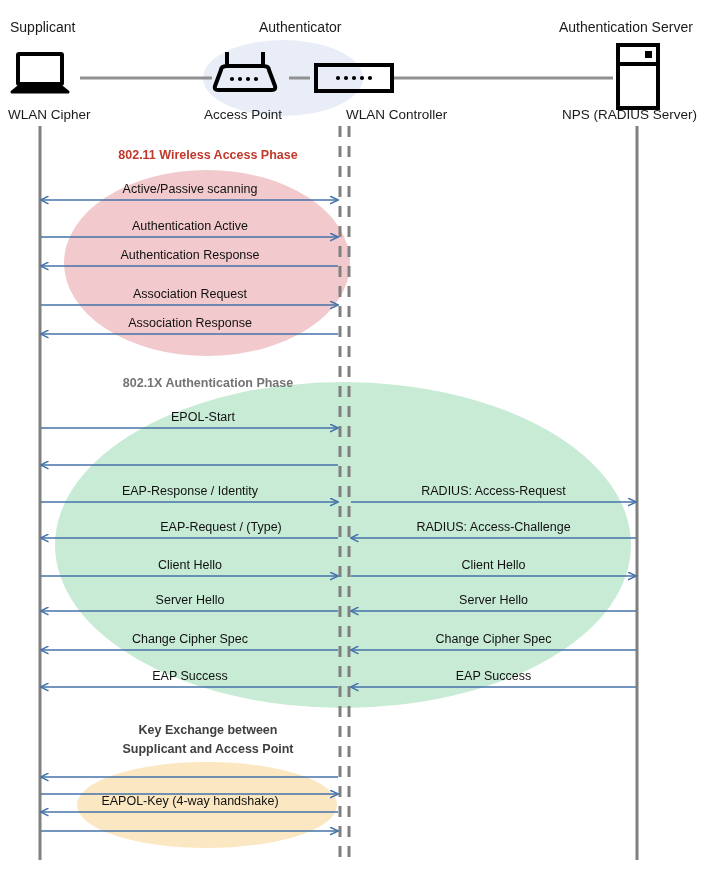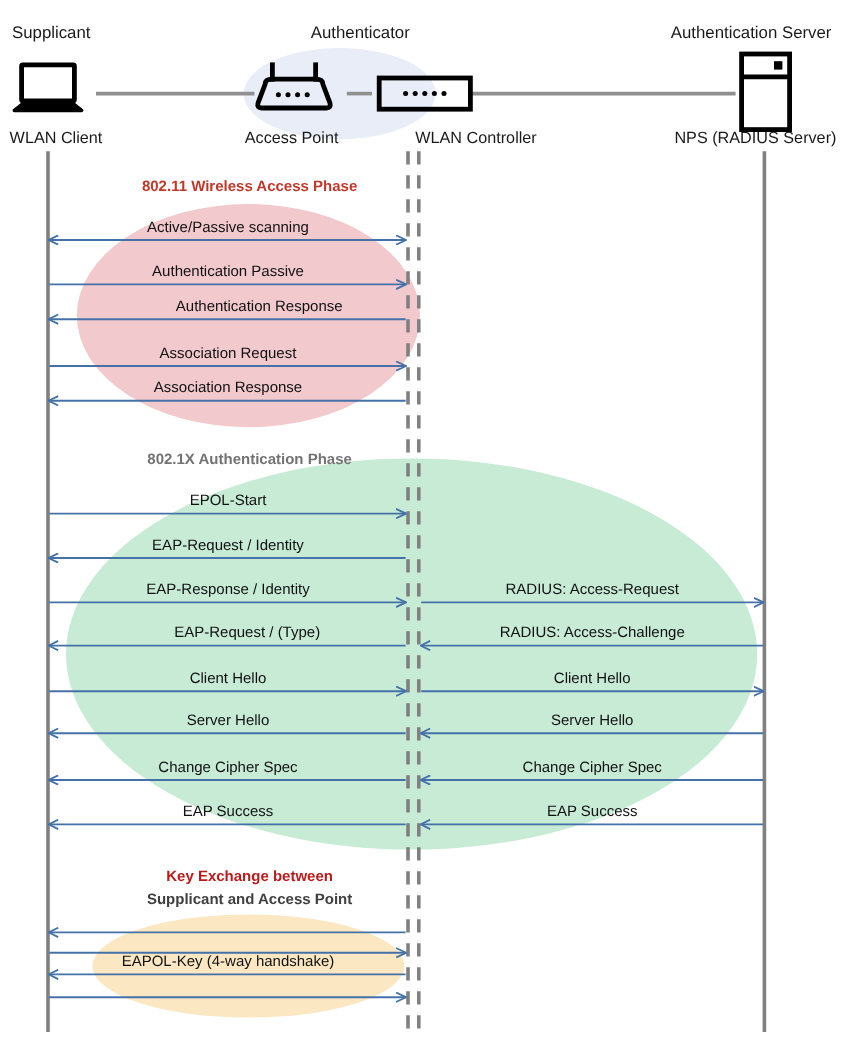--- a/index.html
+++ b/index.html
@@ -114,42 +114,41 @@
       <line x1="41" y1="794" x2="338" y2="794" marker-end="url(#arrR)"></line>
       <line x1="41" y1="812" x2="338" y2="812" marker-start="url(#arrL)"></line>
       <line x1="41" y1="831" x2="338" y2="831" marker-end="url(#arrR)"></line>
     </g>
   </svg>
 
   <div class="hdr-title" style="left:10px;top:19px;">Supplicant</div>
   <div class="hdr-title" style="left:259px;top:19px;">Authenticator</div>
   <div class="hdr-title" style="left:559px;top:19px;">Authentication Server</div>
 
-  <div class="node-label" style="left:8px;top:107px;">WLAN Client</div>
+  <div class="node-label" style="left:8px;top:107px;">WLAN Cipher</div>
   <div class="node-label" style="left:204px;top:107px;">Access Point</div>
   <div class="node-label" style="left:306px;top:107px;margin-left:40px;">WLAN Controller</div>
   <div class="node-label" style="left:562px;top:107px;">NPS (RADIUS Server)</div>
 
   <div class="phase-title" style="left:40px;top:146px;width:300px;color:#C0392B;">802.11 Wireless Access Phase</div>
 
   <div class="phase-title" style="left:40px;top:374px;width:300px;color:#737373;">802.1X Authentication Phase</div>
 
-  <div class="phase-title" style="left:40px;top:721px;width:300px;color:#b91c1c;">Key Exchange between</div>
+  <div class="phase-title" style="left:40px;top:721px;width:300px;color:#404040;">Key Exchange between</div>
   <div class="phase-title" style="left:40px;top:740px;width:300px;color:#404040;">Supplicant and Access Point</div>
 
   <div class="msg" style="left:40px;top:182px;width:300px;">Active/Passive scanning</div>
-  <div class="msg" style="left:40px;top:219px;width:300px;">Authentication Passive</div>
-  <div class="msg" style="left:22px;top:248px;width:300px;padding-left:44px;">Authentication Response</div>
+  <div class="msg" style="left:40px;top:219px;width:300px;">Authentication Active</div>
+  <div class="msg" style="left:40px;top:248px;width:300px;">Authentication Response</div>
   <div class="msg" style="left:40px;top:287px;width:300px;">Association Request</div>
   <div class="msg" style="left:40px;top:316px;width:300px;">Association Response</div>
 
-  <div class="msg" style="left:40px;top:410px;width:300px;">EPOL-Start</div>
-  <div class="msg" style="left:40px;top:447px;width:300px;">EAP-Request / Identity</div>
+  <div class="msg" style="left:40px;top:410px;width:300px;padding-left:13px;">EPOL-Start</div>
   <div class="msg" style="left:40px;top:484px;width:300px;">EAP-Response / Identity</div>
-  <div class="msg" style="left:40px;top:520px;width:300px;padding-left:16px;">EAP-Request / (Type)</div>
+  <div class="msg" style="left:55px;top:520px;width:300px;padding-left:16px;">EAP-Request / (Type)</div>
   <div class="msg" style="left:40px;top:558px;width:300px;">Client Hello</div>
   <div class="msg" style="left:40px;top:593px;width:300px;">Server Hello</div>
   <div class="msg" style="left:40px;top:632px;width:300px;">Change Cipher Spec</div>
   <div class="msg" style="left:40px;top:669px;width:300px;">EAP Success</div>
 
   <div class="msg" style="left:350px;top:520px;width:287px;">RADIUS: Access-Challenge</div>
   <div class="msg" style="left:350px;top:484px;width:287px;">RADIUS: Access-Request</div>
   <div class="msg" style="left:350px;top:558px;width:287px;">Client Hello</div>
   <div class="msg" style="left:350px;top:593px;width:287px;">Server Hello</div>
   <div class="msg" style="left:350px;top:632px;width:287px;">Change Cipher Spec</div>

